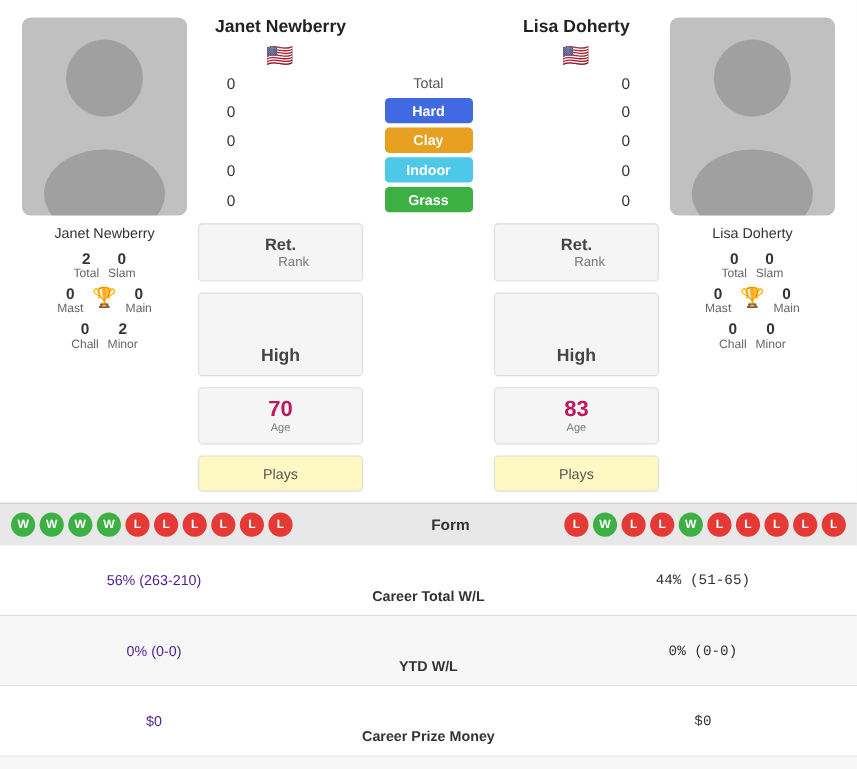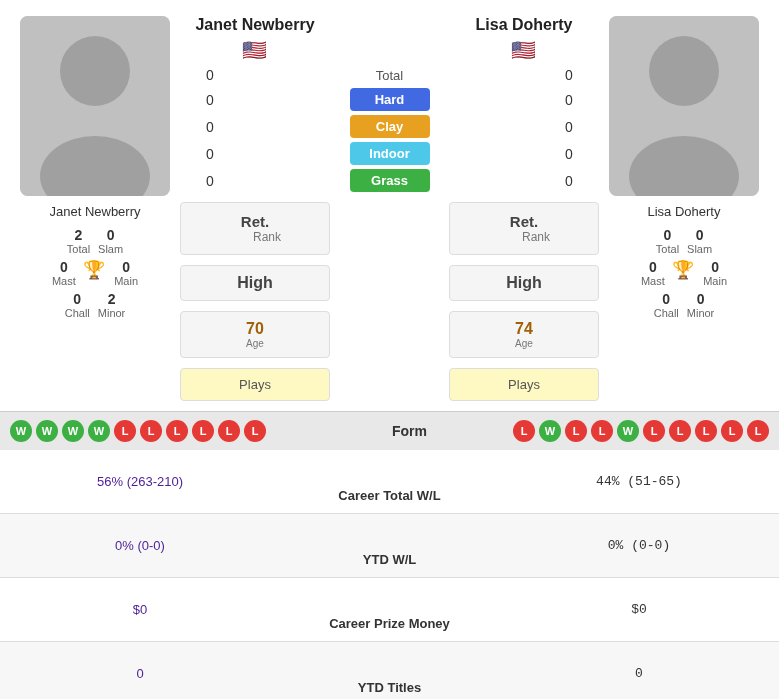--- a/index.html
+++ b/index.html
@@ -170,23 +170,23 @@
       border: 1px solid #ddd;
       border-radius: 4px;
       padding: 8px 0;
       display: flex;
       flex-direction: column;
       align-items: center;
       margin-bottom: 6px;
     }
 
     .age-main {
-      font-size: 16px;
-      font-weight: bold;
-      color: #a16207;
+      font-size: 20px;
+      font-weight: bold;
+      color: #be185d;
     }
 
     .age-sub {
       font-size: 10px;
       color: #777;
     }
 
     .plays-box {
       background: #fef9c3;
       border: 1px solid #ddd;
@@ -201,20 +201,21 @@
 
     .plays-label {
       font-size: 13px;
       color: #555;
     }
 
     .high-text {
       font-size: 16px;
       font-weight: bold;
       color: #444;
+      margin-top: 40px;
     }
 
     
     .player-stats-row {
       display: flex;
       flex-direction: row;
       gap: 8px;
       justify-content: center;
       margin-bottom: 4px;
     }
@@ -445,21 +446,21 @@
 
         <div style="flex:0 0 150px; display:flex; flex-direction:column; gap:4px;">
           <div class="rank-box">
             <span class="rank-main">Ret.</span>
             <span class="rank-sub">Rank</span>
           </div>
           <div class="age-box">
             <span class="high-text">High</span>
           </div>
           <div class="age-box">
-            <span class="age-main">74</span>
+            <span class="age-main">83</span>
             <span class="age-sub">Age</span>
           </div>
           <div class="plays-box">
             <span class="plays-label">Plays</span>
           </div>
         </div>
       </div>
 
     </div>
 

